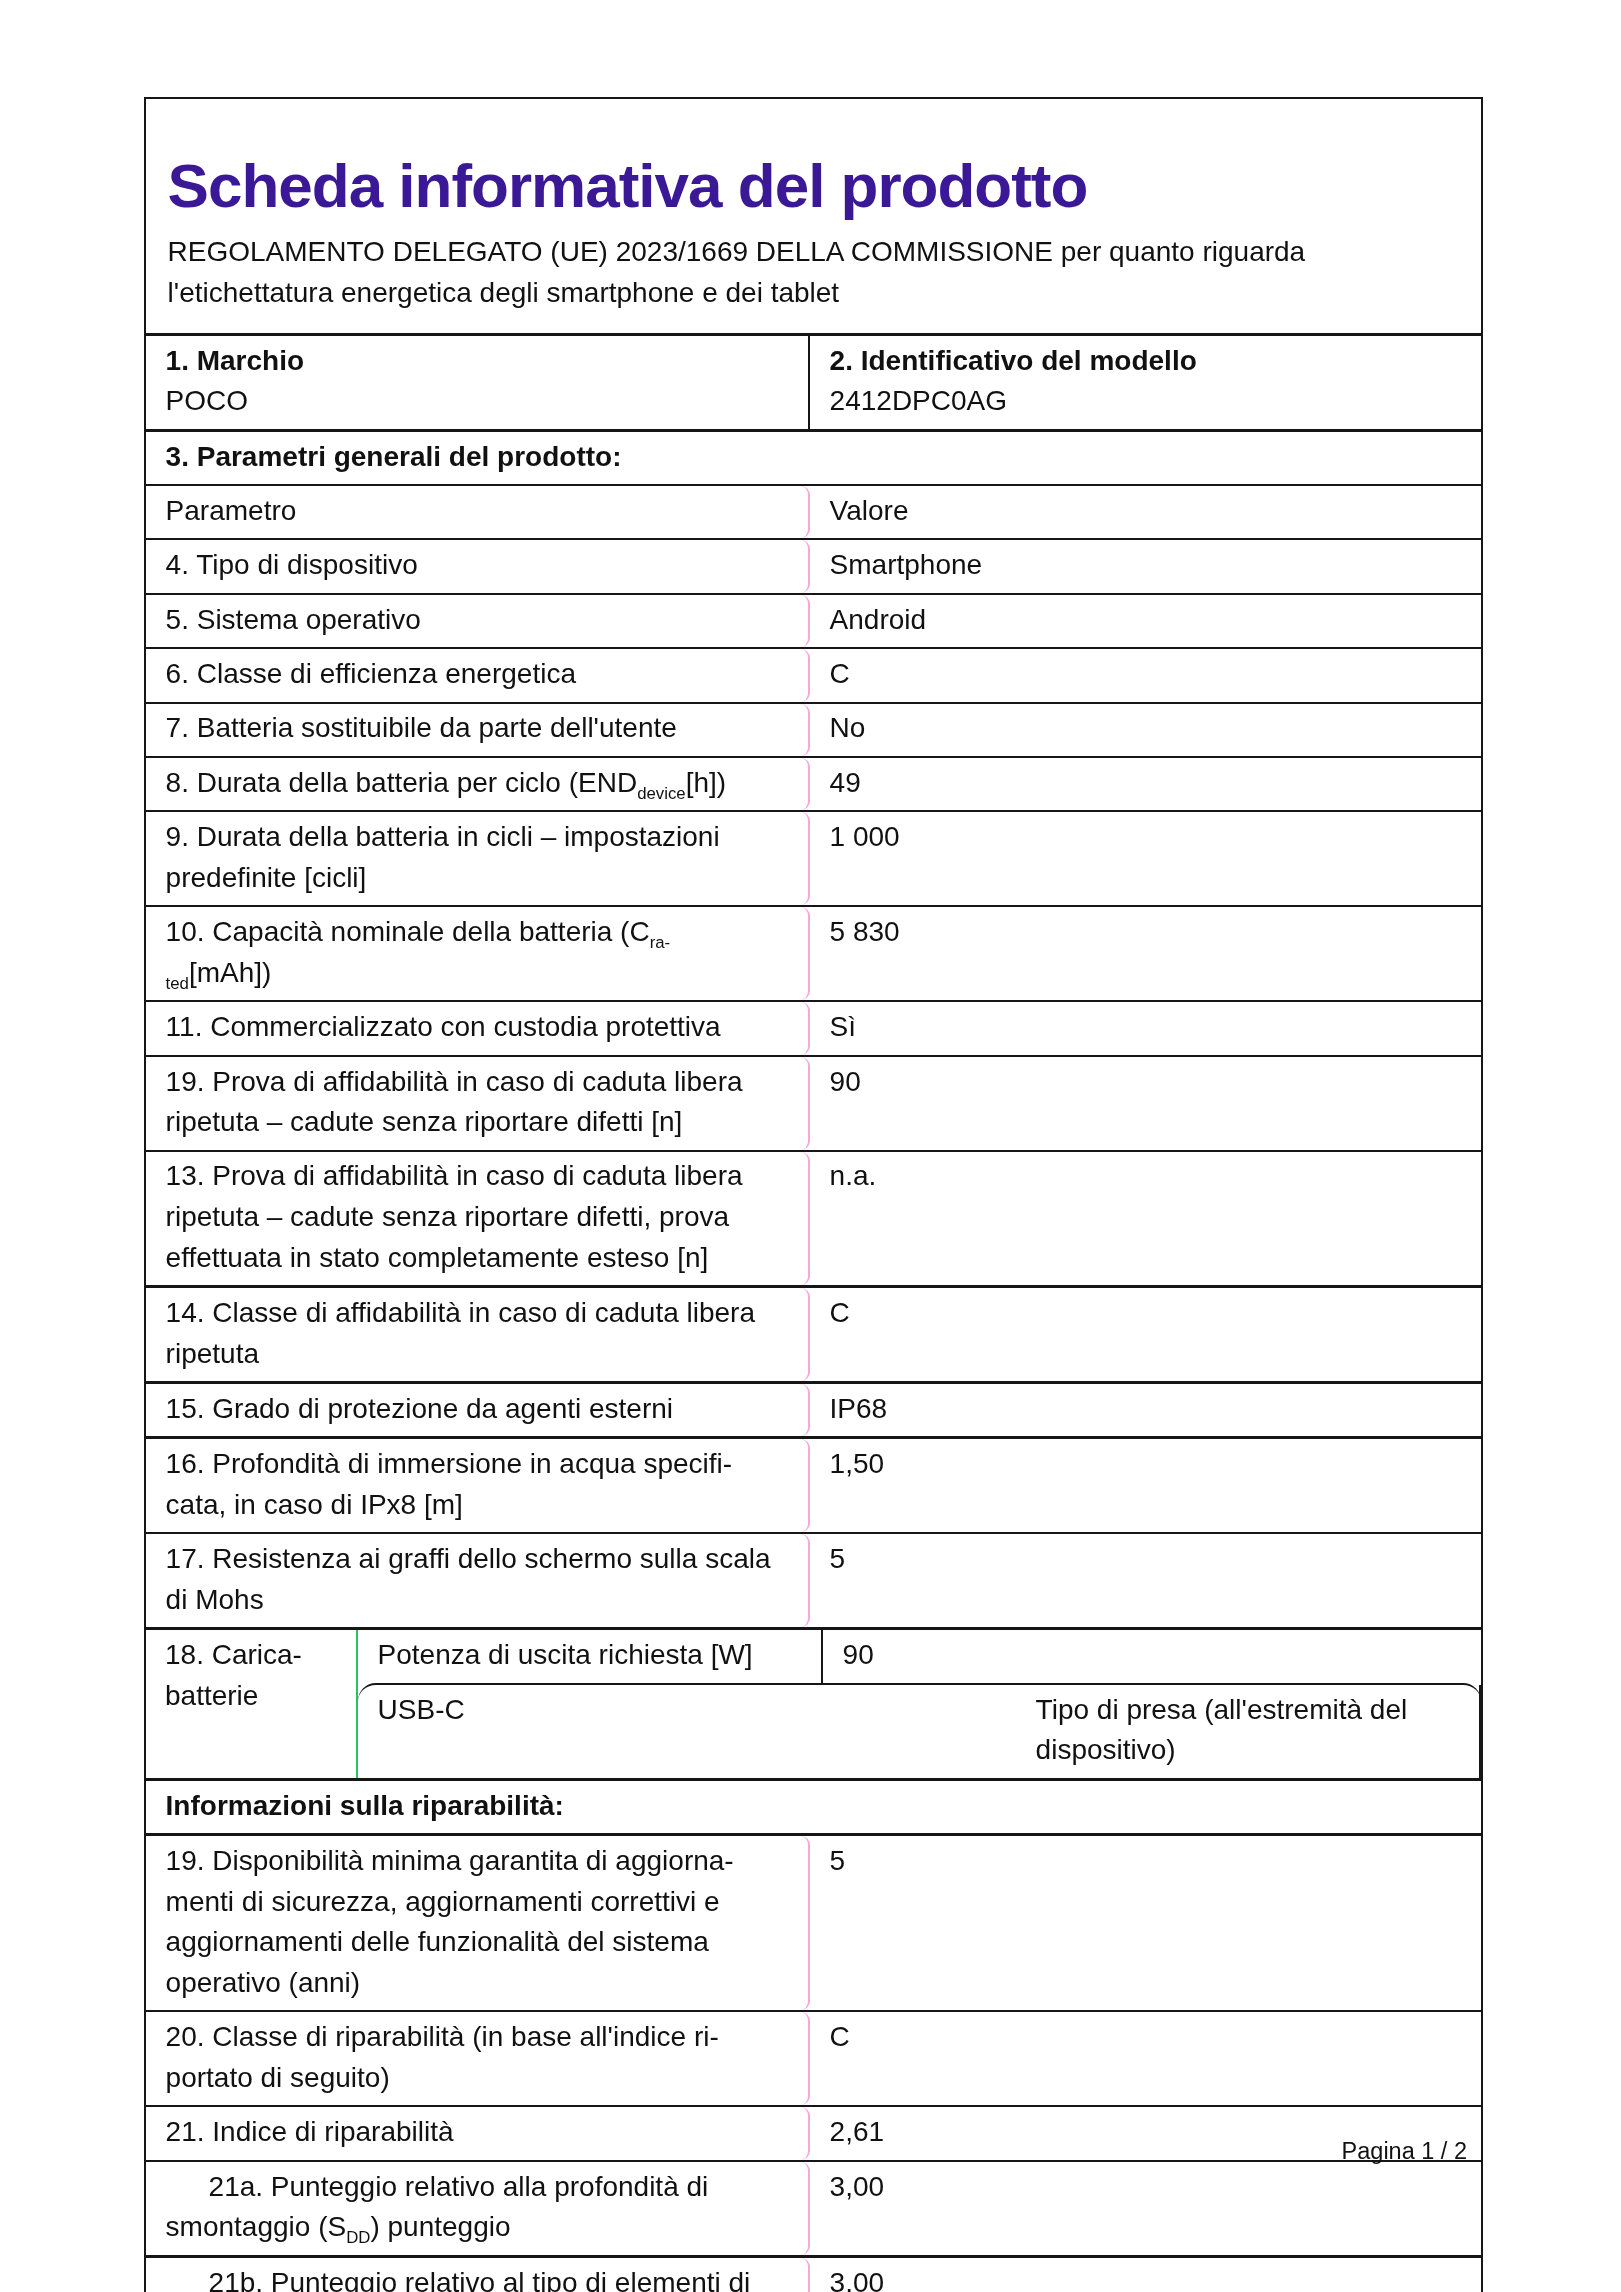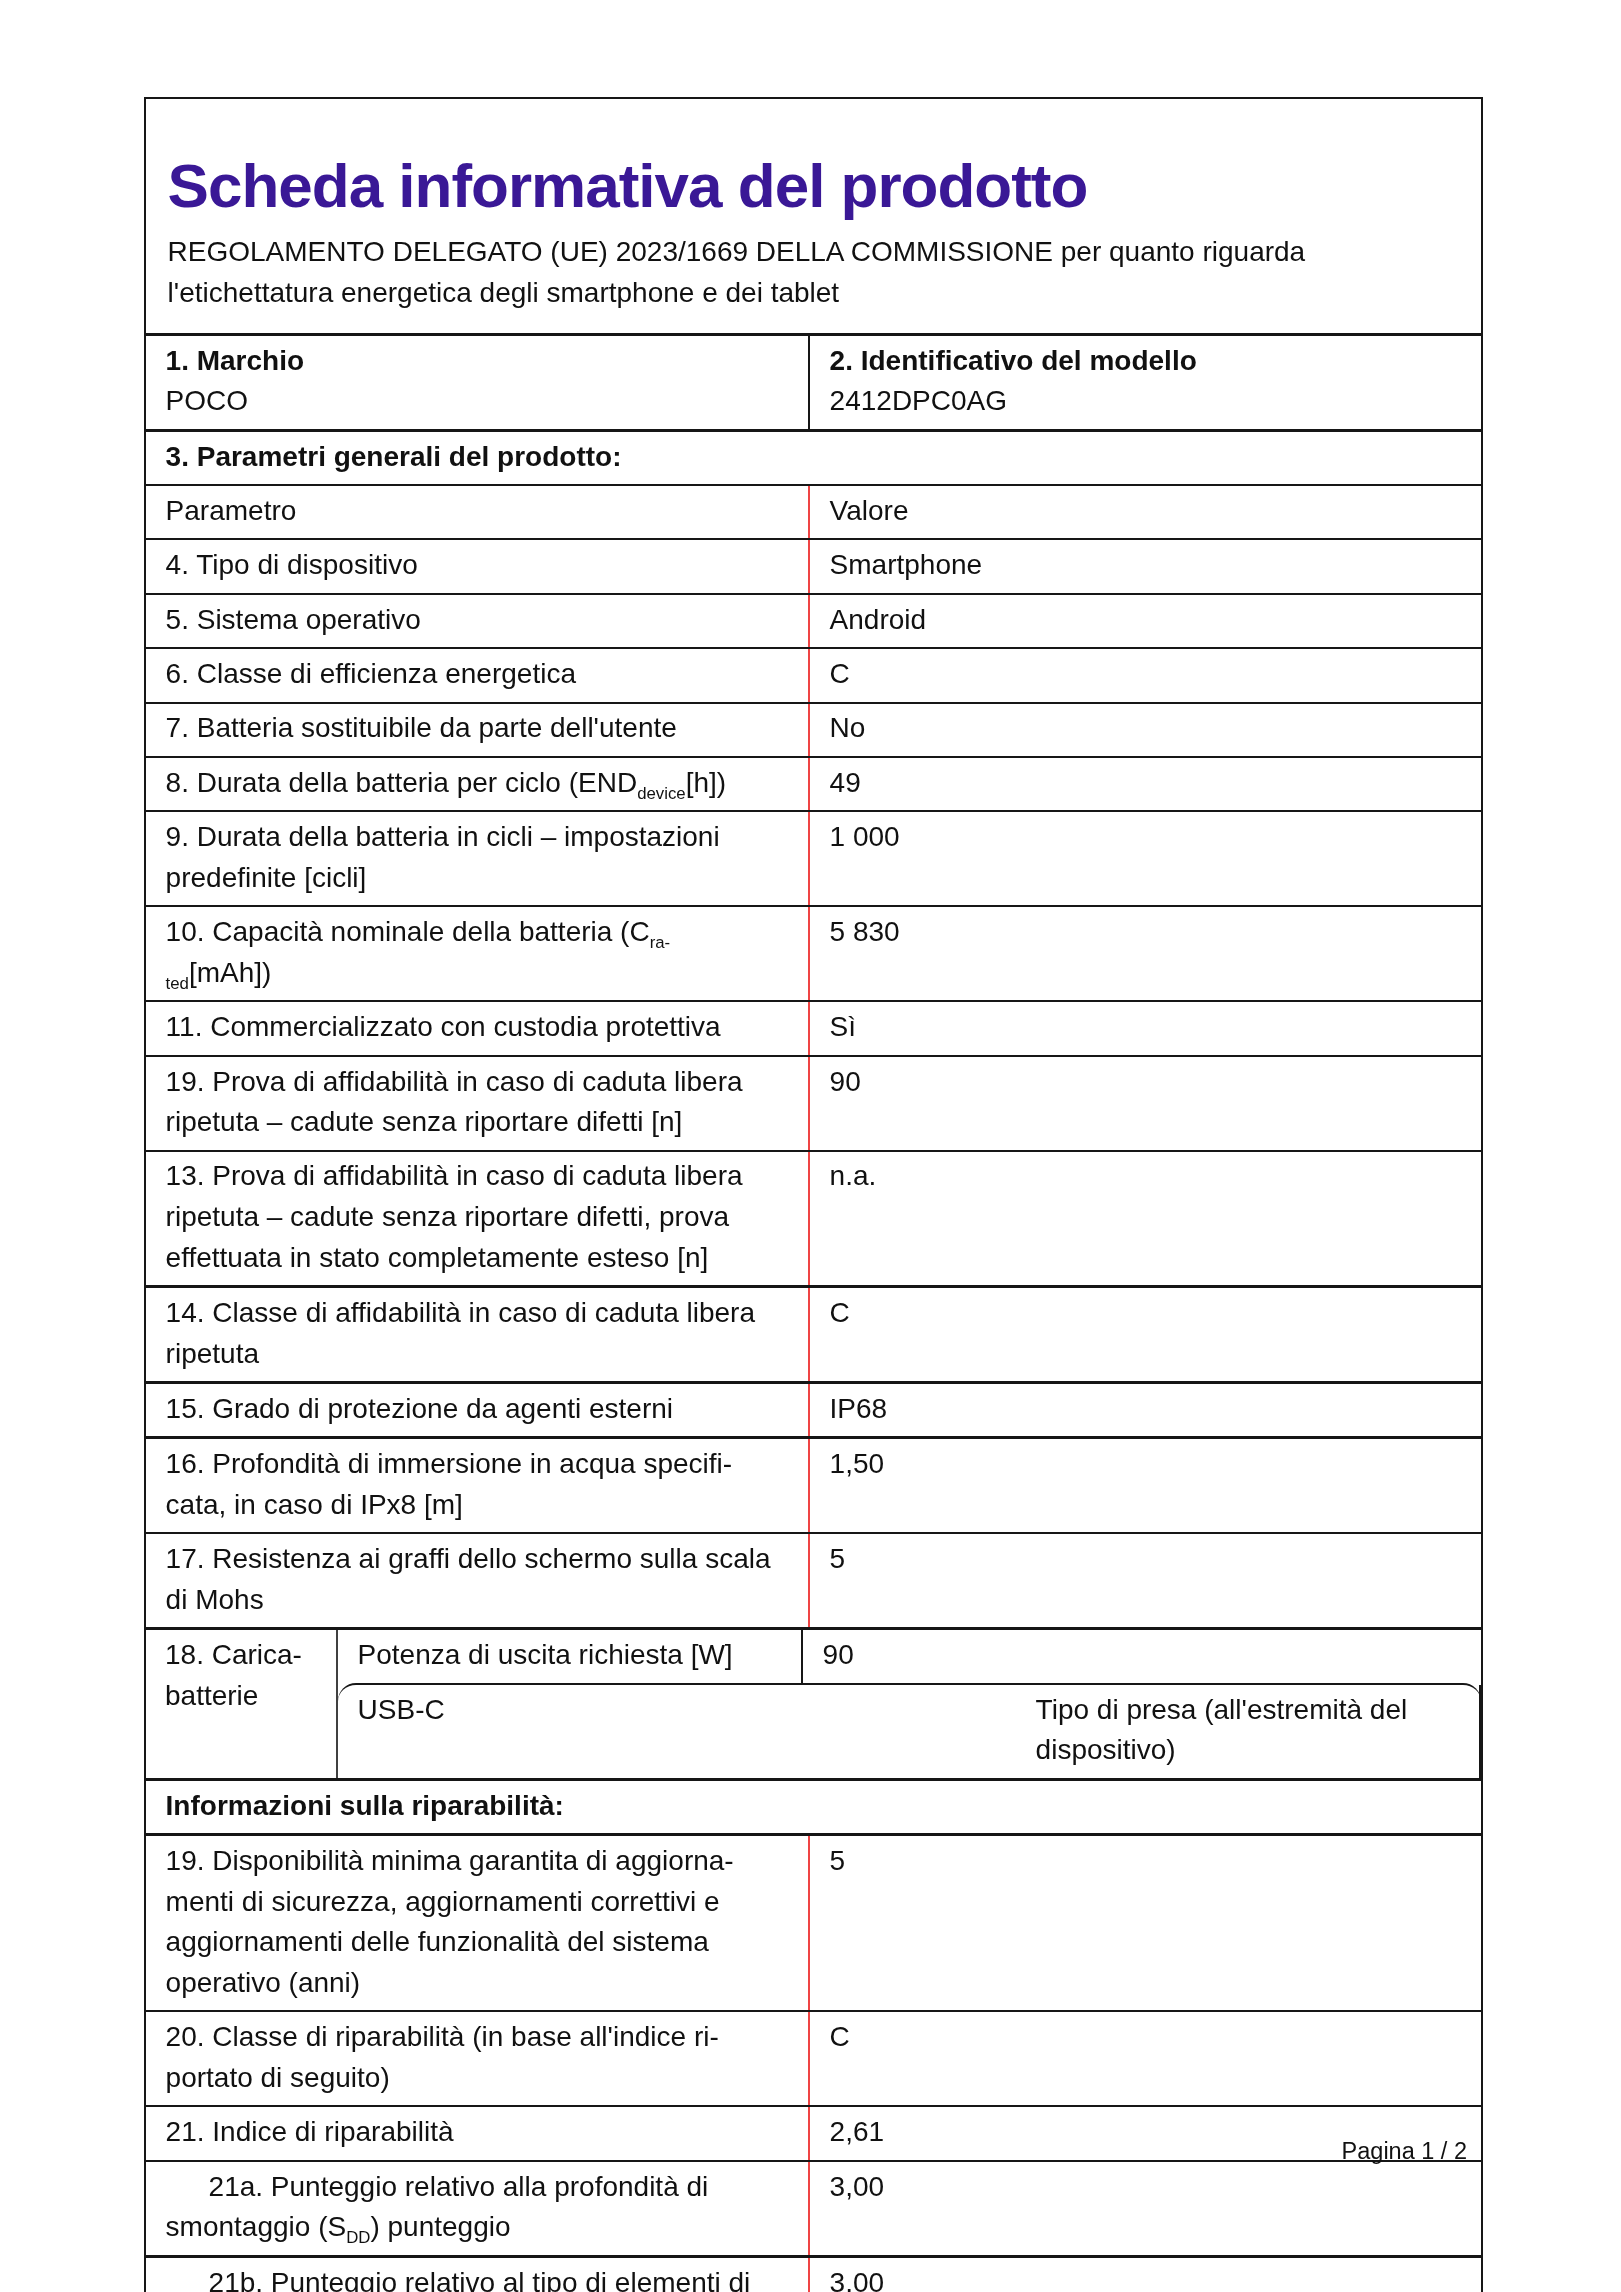--- a/index.html
+++ b/index.html
@@ -19,25 +19,25 @@
     color:var(--title-color,#3a1896);letter-spacing:-1px;
   }
   .regulation{margin:11.8px 0 0;white-space:pre-line;}
   .brand-row{display:flex;border-top:3.9px solid #161616;}
   .brand-cell{width:664px;box-sizing:border-box;border-right:2px solid #161616;padding:4.9px 17.6px 6.9px 19.6px;}
   .brand-cell.right{flex:1;border-right:0;}
   .brand-label{font-weight:700;}
   .row{display:flex;border-top:2px solid #161616;}
   .row.thick{border-top-width:3.9px;}
   .cell{box-sizing:border-box;padding:4.9px 17.6px 6.9px 19.6px;}
-  .label{width:664px;border-right:2px solid #ef4444;white-space:pre-line;}
+  .label{width:664px;border-right:2px solid #f9a8d4;white-space:pre-line;border-radius:9px;}
   .label.indent{text-indent:43px;}
   .value{flex:1;}
   .section-cell{width:100%;font-weight:700;}
-  .charger .ch-left{width:192px;border-right:2px solid #404040;white-space:pre-line;padding-left:19px;}
+  .charger .ch-left{width:212px;border-right:2px solid #22c55e;white-space:pre-line;padding-left:19px;}
   .ch-right{flex:1;display:flex;flex-direction:column;}
   .subrow{display:flex;flex:1;border-radius:18px;}
   .sub-border{border-top:2px solid #161616;}
   .ch-mid{width:465px;border-right:2px solid #161616;white-space:pre-line;}
   sub{font-size:0.60em;line-height:0;}
   .footer{
     position:absolute;left:128px;top:2138px;width:1339px;
     text-align:right;font-size:23.5px;color:#111111;
   }
 </style>

